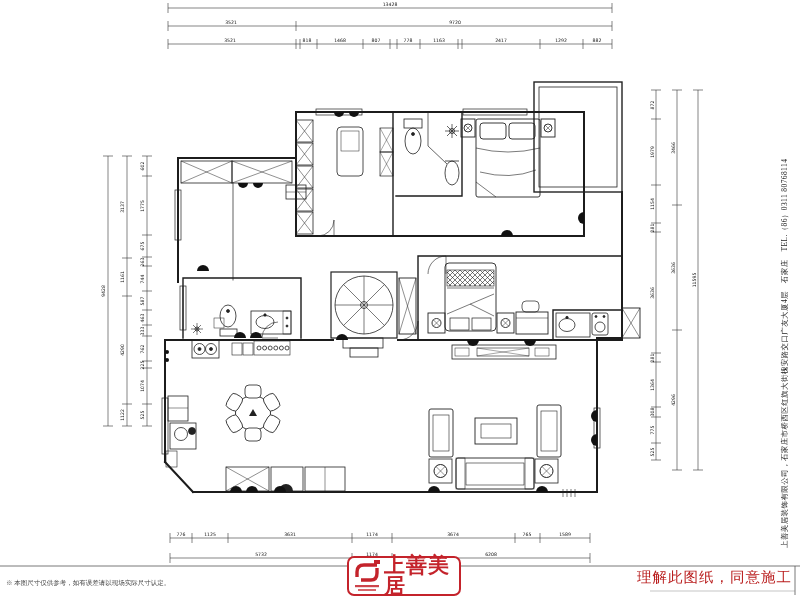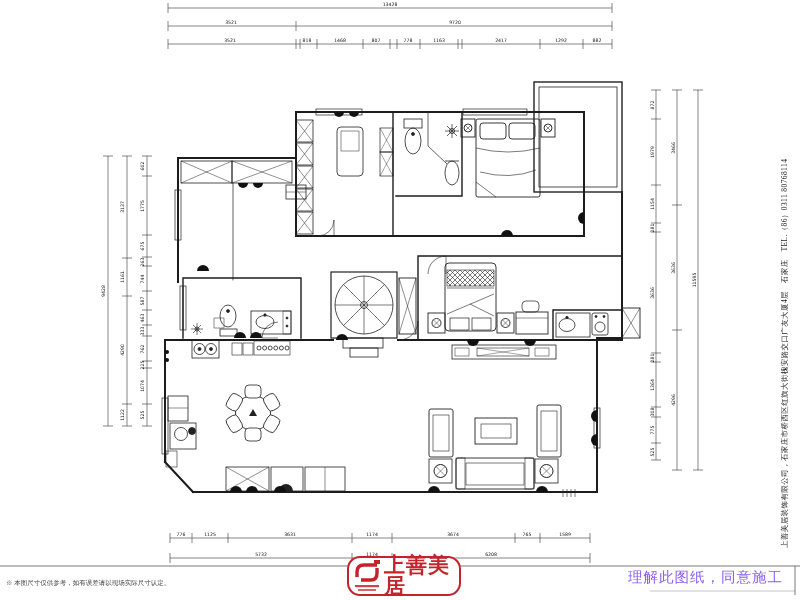--- a/index.html
+++ b/index.html
@@ -3,25 +3,25 @@
 <meta charset="utf-8">
 <style>
   html,body{margin:0;padding:0;background:#fff;}
   .page{position:relative;width:800px;height:600px;background:#fff;overflow:hidden;
         font-family:"Liberation Sans",sans-serif;}
   svg.plan{position:absolute;left:0;top:0;}
   .d{font-size:4.6px;fill:#111;text-anchor:middle;font-family:"DejaVu Sans",sans-serif;}
   .company-vert{position:absolute;left:780px;top:548px;transform-origin:0 0;
         transform:rotate(-90deg);white-space:nowrap;font-size:7.5px;letter-spacing:.4px;
         color:#222;font-family:"Liberation Serif",serif;}
-  .approval{position:absolute;left:628px;top:568px;width:164px;
-        font-size:14.5px;letter-spacing:1px;color:#8b5cf6;font-family:"Liberation Serif",serif;}
+  .approval{position:absolute;left:628px;top:568px;width:164px;text-align:right;
+        font-size:14.5px;letter-spacing:1px;color:#b91c1c;font-family:"Liberation Serif",serif;}
   .disclaimer{position:absolute;left:6px;top:579px;font-size:6.5px;color:#444;}
   .logo{position:absolute;left:347px;top:556px;width:114px;height:40px;box-sizing:border-box;
-        border:2.5px solid #c4232b;border-radius:13px;background:#fff;
+        border:2.5px solid #c4232b;border-radius:7px;background:#fff;
         display:flex;align-items:center;}
   .logo-icon{margin:0 2px 0 3px;flex:0 0 auto;}
   .logo-text{font-size:21px;font-weight:bold;color:#c4232b;line-height:1;
         font-family:"Liberation Serif",serif;letter-spacing:1px;}
 </style>
 </head>
 <body>
 
 <div class="page">
 

